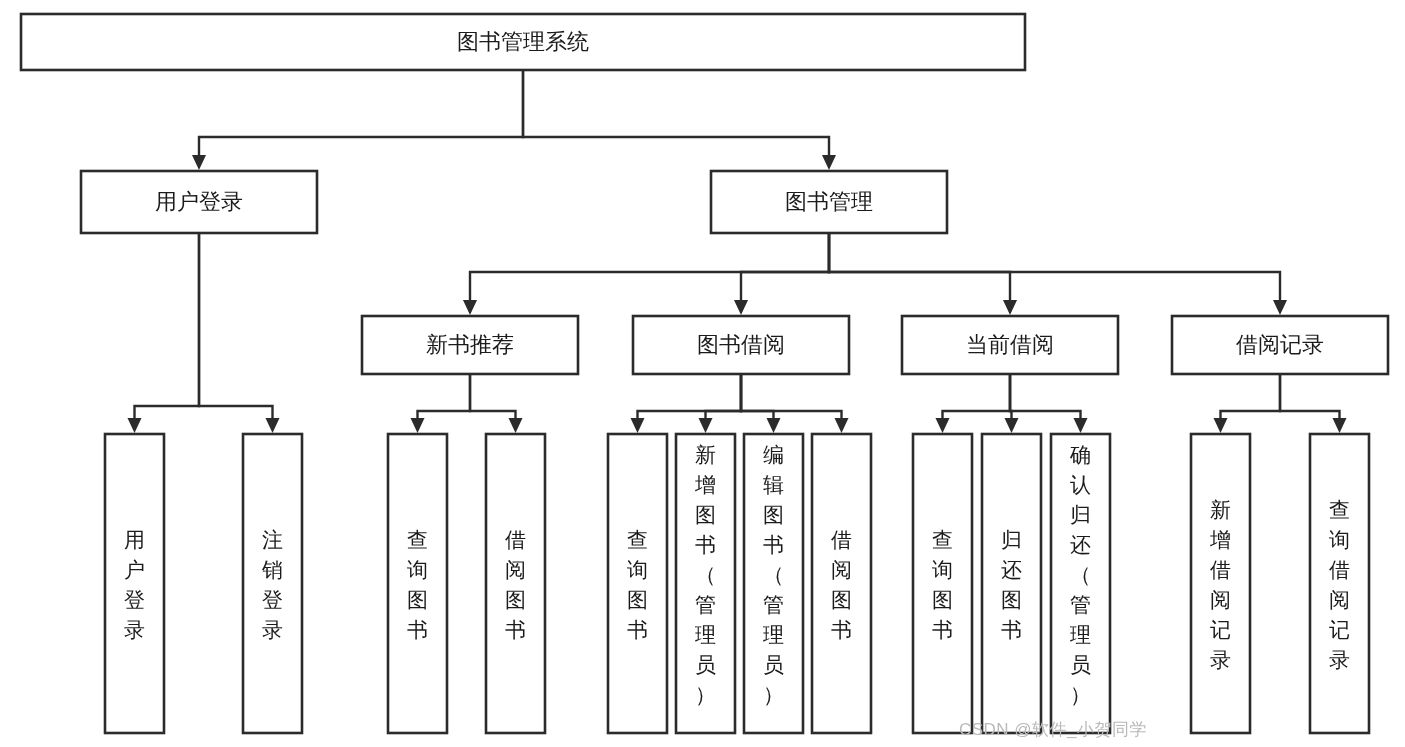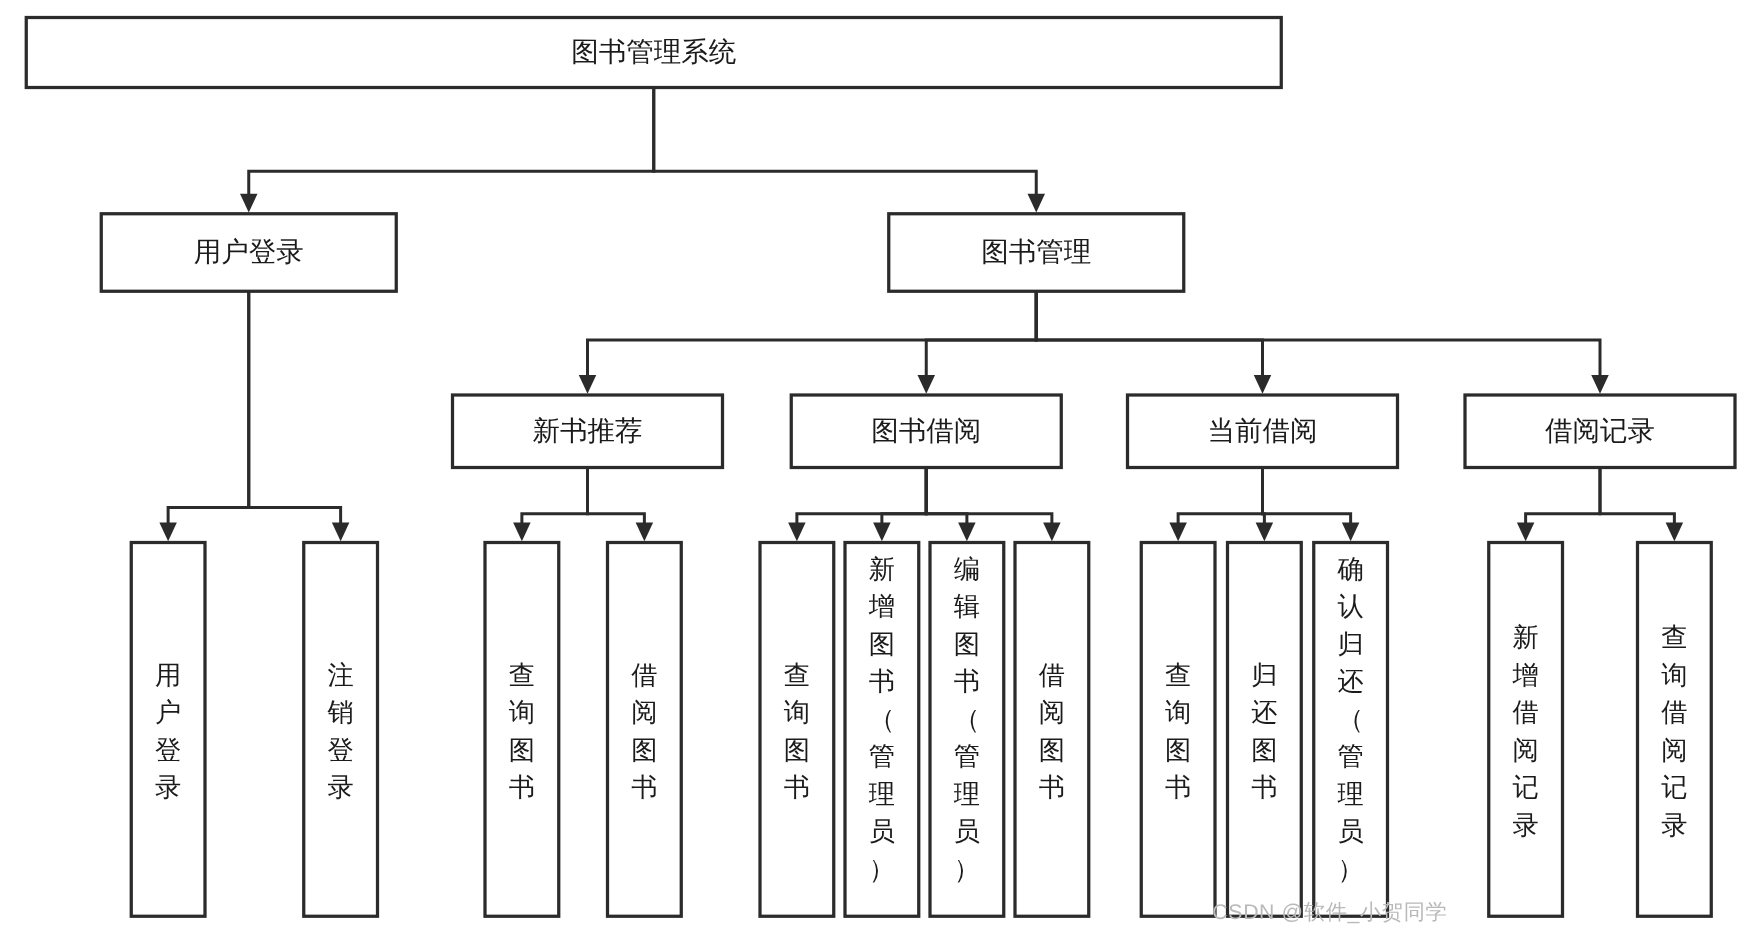--- a/index.html
+++ b/index.html
@@ -49,21 +49,21 @@
     dominant-baseline: middle;
   }
   .node-label-v {
     font-family: "Liberation Sans", "DejaVu Sans", sans-serif;
     font-size: 21px;
     fill: #1b1b1b;
     text-anchor: middle;
   }
   .watermark-text {
     position: absolute;
-    right: 14px;
+    right: 25px;
     bottom: 6px;
     font-family: "Liberation Sans", "DejaVu Sans", sans-serif;
     font-size: 17px;
     color: #b9b9b9;
     white-space: nowrap;
     letter-spacing: 0.5px;
     user-select: none;
   }
 </style>
 </head>

